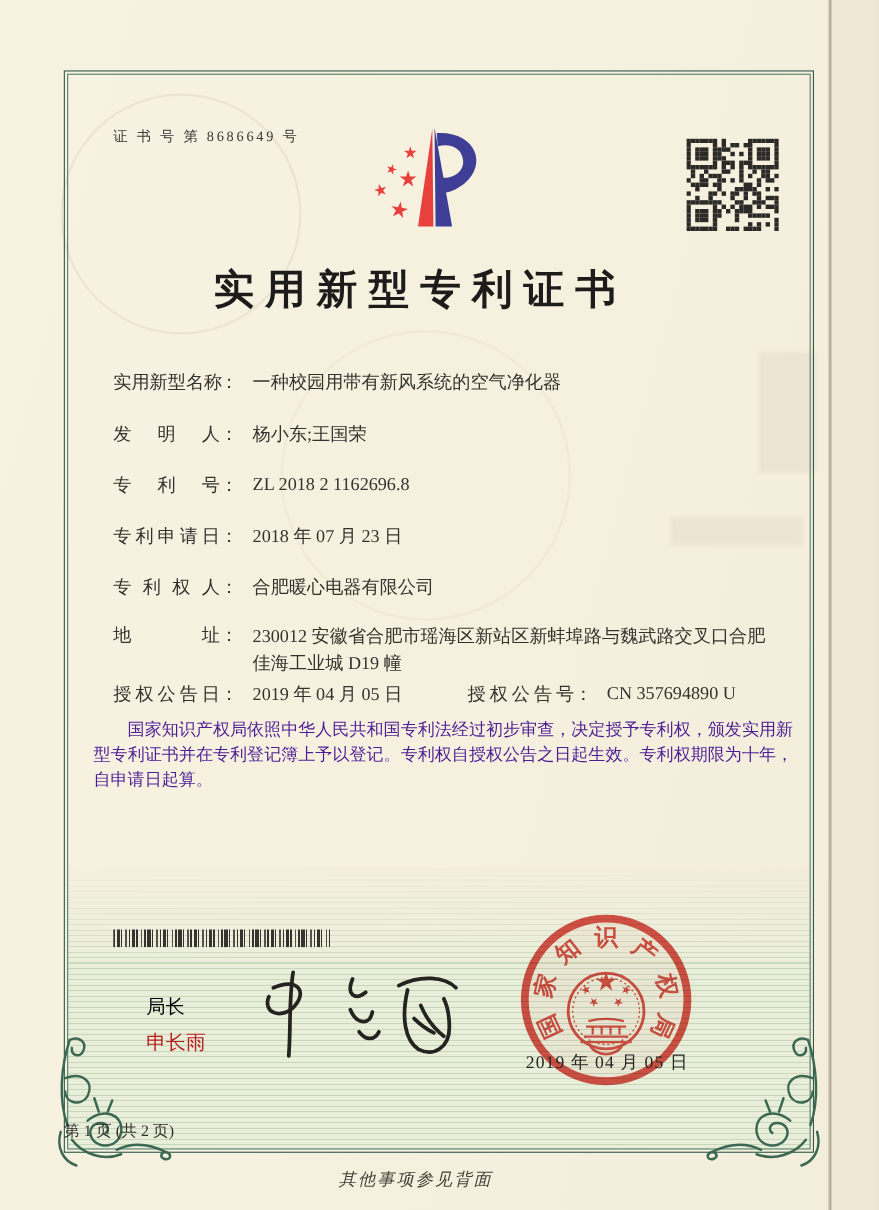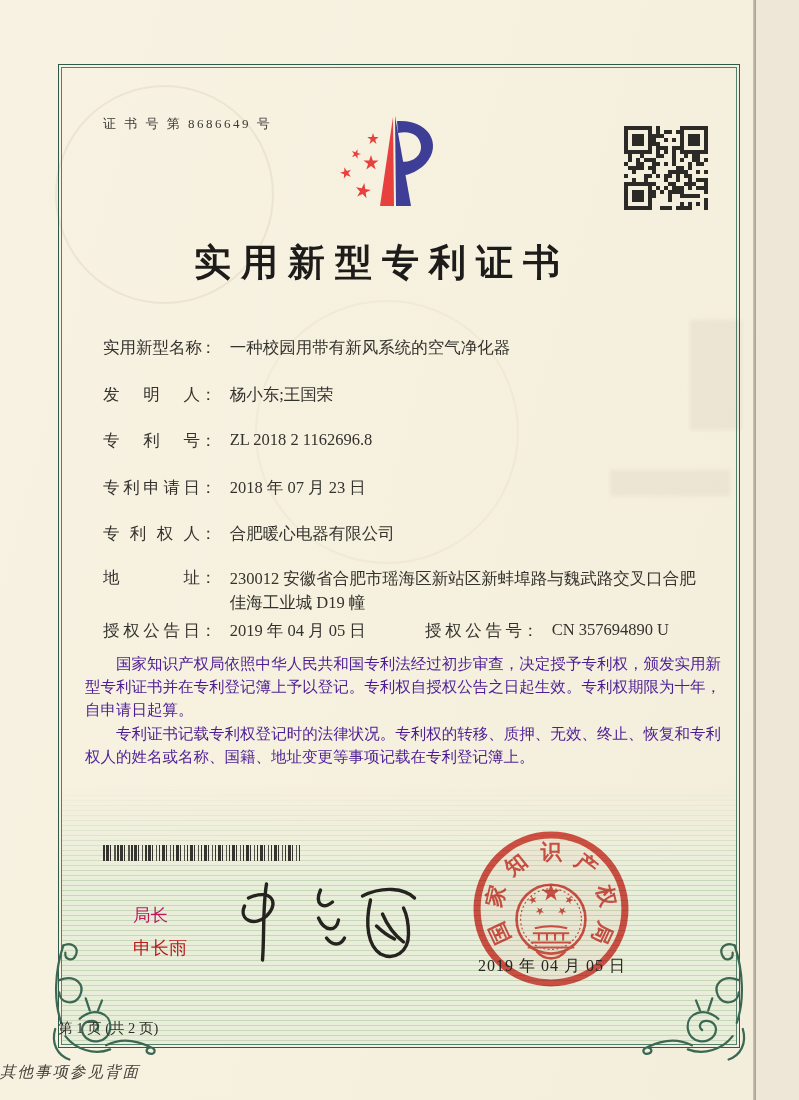--- a/index.html
+++ b/index.html
@@ -47,30 +47,30 @@
   .paras{left:85px;top:652px;width:636px;font-size:15.5px;line-height:23.2px;
     color:#4c1d95;text-align:justify;z-index:2;}
   .paras p{margin:0;text-indent:2em;}
   
   .barcode{left:103px;top:845px;width:197px;height:16px;z-index:2;
     background:repeating-linear-gradient(90deg,
       #35332e 0 1.5px,transparent 1.5px 3px,
       #35332e 3px 6px,transparent 6px 7px,
       #35332e 7px 8px,transparent 8px 11px,
       #55534c 11px 12.5px,transparent 12.5px 14px);}
-  .sig-title{left:133px;top:903px;font-size:17.5px;color:#be185d;z-index:2;}
+  .sig-title{left:133px;top:903px;font-size:17.5px;color:#000000;z-index:2;}
   .sig-name{left:133px;top:936px;font-size:18px;color:#b91c1c;z-index:2;}
   .sig{left:222px;top:874px;z-index:3;}
   .seal{left:472px;top:830px;width:158px;height:158px;z-index:3;
     mix-blend-mode:multiply;opacity:.93;}
   .seal-date{left:462px;top:956px;width:180px;text-align:center;
     font-size:16px;letter-spacing:1px;color:#262522;z-index:4;}
   .pagefoot{left:58px;top:1019px;width:640px;text-align:left;
     font-size:14.5px;color:#2f2f2a;z-index:2;}
-  .backnote{left:0;top:1062px;width:756px;text-align:left;
+  .backnote{left:0;top:1062px;width:756px;text-align:center;
     font-size:15.5px;color:#44423a;letter-spacing:2px;font-style:italic;}
 </style>
 </head>
 <body>
 
 <div class="abs paper"></div>
 <div class="abs edge-line"></div>
 <div class="abs edge-strip"></div>
 <div class="abs wm-circle" style="left:55px;top:85px;width:215px;height:215px;"></div>
 <div class="abs wm-circle" style="left:255px;top:300px;width:260px;height:260px;border-color:rgba(190,178,148,0.10);"></div>
@@ -421,21 +421,20 @@
         <i>公</i>
         <i>告</i>
         <i>号</i>
       </span><span class="colon">：</span>
     <span class="fvalue">CN 357694890 U</span>
   </span>
 </div>
 
 <div class="abs paras">
   <p>国家知识产权局依照中华人民共和国专利法经过初步审查，决定授予专利权，颁发实用新型专利证书并在专利登记簿上予以登记。专利权自授权公告之日起生效。专利权期限为十年，自申请日起算。</p>
-  <p>专利证书记载专利权登记时的法律状况。专利权的转移、质押、无效、终止、恢复和专利权人的姓名或名称、国籍、地址变更等事项记载在专利登记簿上。</p>
 </div>
 
 <div class="abs barcode"></div>
 <div class="abs sig-title">局长</div>
 <div class="abs sig-name">申长雨</div>
 
 <svg class="abs sig" width="215" height="95" viewBox="0 0 210 95">
   <g fill="none" stroke="#25231f" stroke-width="3.4" stroke-linecap="round">
     <path d="M42,10 C38,34 40,60 38,86"></path>
     <path d="M24,24 C46,14 56,28 42,42 C30,53 14,46 20,32"></path>

